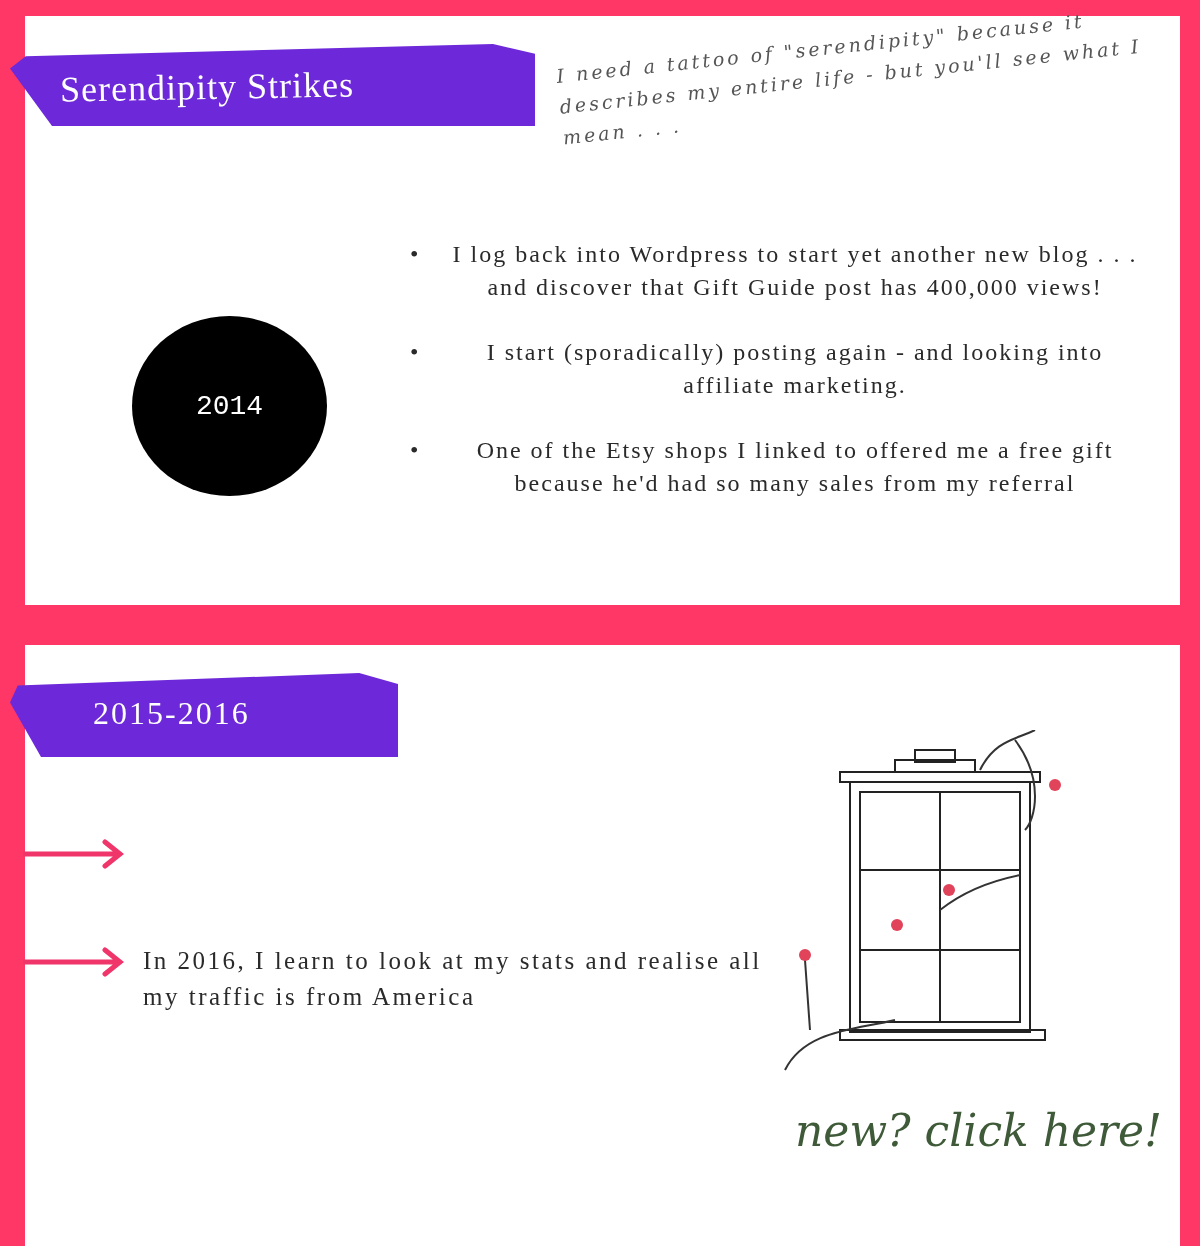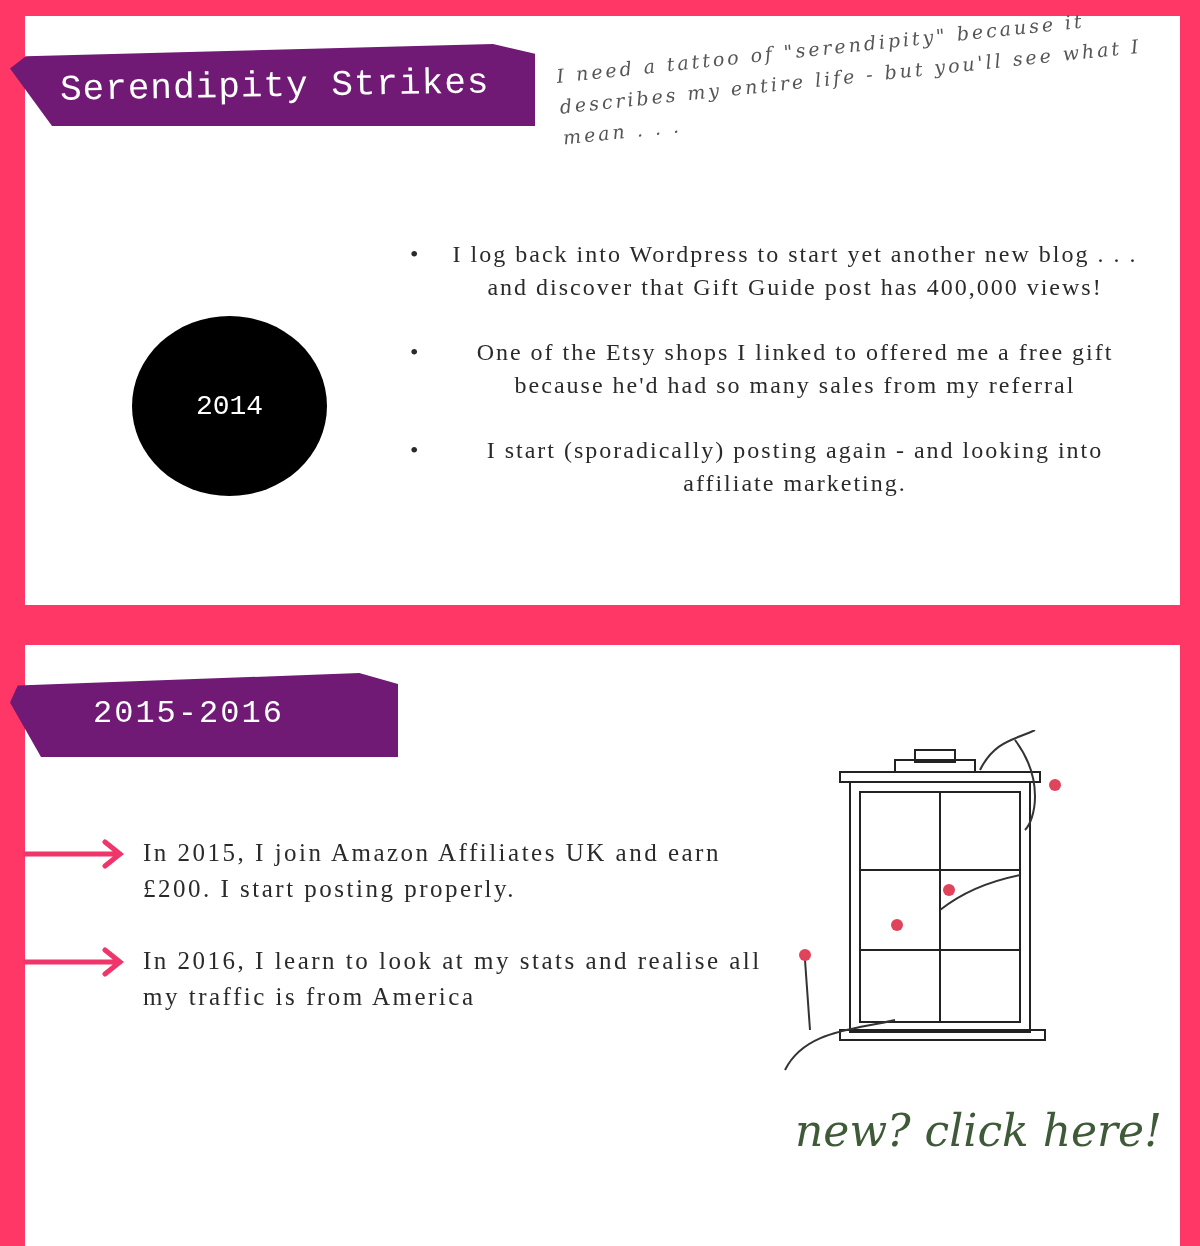--- a/index.html
+++ b/index.html
@@ -1,20 +1,20 @@
 <!DOCTYPE html>
 <html><head>
 <meta charset="utf-8">
 <style>
   html, body { margin:0; padding:0; }
   body { width:1200px; height:1246px; background:#fe3766; position:relative; overflow:hidden; font-family:"DejaVu Serif", serif; }
   .panel { position:absolute; left:25px; width:1155px; background:#ffffff; }
   #p1 { top:16px; height:589px; }
   #p2 { top:645px; height:748px; }
-  .tape { position:absolute; background:#701a75; color:#fff; font-family:Liberation Mono, monospace; }
+  .tape { position:absolute; background:#6d28d9; color:#fff; font-family:Liberation Serif, serif; }
   #tape1 { left:-15px; top:28px; width:525px; height:82px; clip-path:polygon(3% 15%, 92% 0%, 100% 12%, 100% 100%, 8% 100%, 0% 30%); }
   #tape1 span { position:absolute; left:50px; top:22px; font-size:36px; letter-spacing:1px; transform:rotate(-1deg); }
   #tape2 { left:-15px; top:28px; width:388px; height:84px; clip-path:polygon(2% 15%, 90% 0%, 100% 13%, 100% 100%, 8% 100%, 0% 35%); }
   #tape2 span { position:absolute; left:83px; top:22px; font-size:32px; letter-spacing:2px; }
   .quote { position:absolute; left:530px; top:45px; width:600px; font-style:italic; font-size:19px; color:#555; letter-spacing:3px; line-height:31px; transform:rotate(-6deg); transform-origin:left top; font-family:"DejaVu Serif", serif; }
   .circle { position:absolute; left:107px; top:300px; width:195px; height:180px; background:#000; border-radius:50%; color:#fff; display:flex; align-items:center; justify-content:center; font-family:"Liberation Mono", monospace; font-size:28px; }
   .bullets { position:absolute; left:385px; top:222px; width:740px; list-style:none; margin:0; padding:0; }
   .bullets li { position:relative; text-align:center; font-size:24px; color:#2a2a2a; letter-spacing:2px; line-height:33px; margin-bottom:32px; padding-left:30px; font-family:"Liberation Serif", serif; }
   .bullets li::before { content:"•"; position:absolute; left:0; top:0; }
   .arrows { position:absolute; left:0; top:190px; width:760px; }
@@ -30,35 +30,34 @@
 <div id="p1" class="panel">
   <div id="tape1" class="tape">
     <span>Serendipity Strikes</span>
   </div>
   <div class="quote">I need a tattoo of "serendipity" because it describes my entire life - but you'll see what I mean . . .</div>
   <div class="circle">
     <span>2014</span>
   </div>
   <ul class="bullets">
     <li>I log back into Wordpress to start yet another new blog . . . and discover that Gift Guide post has 400,000 views!</li>
+    <li>I start (sporadically) posting again - and looking into affiliate marketing.</li>
     <li>One of the Etsy shops I linked to offered me a free gift because he'd had so many sales from my referral</li>
-    <li>I start (sporadically) posting again - and looking into affiliate marketing.</li>
   </ul>
 </div>
 
 <div id="p2" class="panel">
   <div id="tape2" class="tape">
     <span>2015-2016</span>
   </div>
   <div class="arrows">
     <div class="arrow-item">
       <svg class="arrow-icon" width="105" height="30" viewBox="0 0 105 30">
           <path d="M0 15 L95 15 M82 3 L97 15 L82 27" stroke="#f0356a" stroke-width="5" fill="none" stroke-linecap="round"></path>
         </svg>
-      <div class="arrow-text" style="width:620px">In 2015, I join Amazon Affiliates UK and earn £200. I start posting properly.</div>
     </div>
     <div class="arrow-item">
       <svg class="arrow-icon" width="105" height="30" viewBox="0 0 105 30">
           <path d="M0 15 L95 15 M82 3 L97 15 L82 27" stroke="#f0356a" stroke-width="5" fill="none" stroke-linecap="round"></path>
         </svg>
       <div class="arrow-text" style="width:620px">In 2016, I learn to look at my stats and realise all my traffic is from America</div>
     </div>
   </div>
   <svg class="illustration" viewBox="0 0 310 370">
     <g stroke="#222" fill="none" stroke-width="2">

